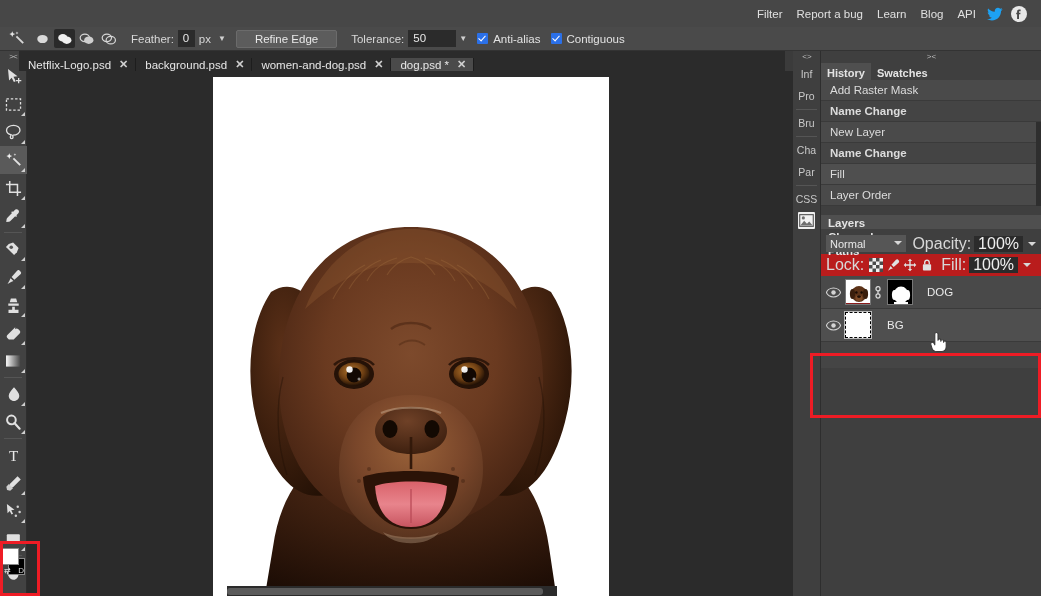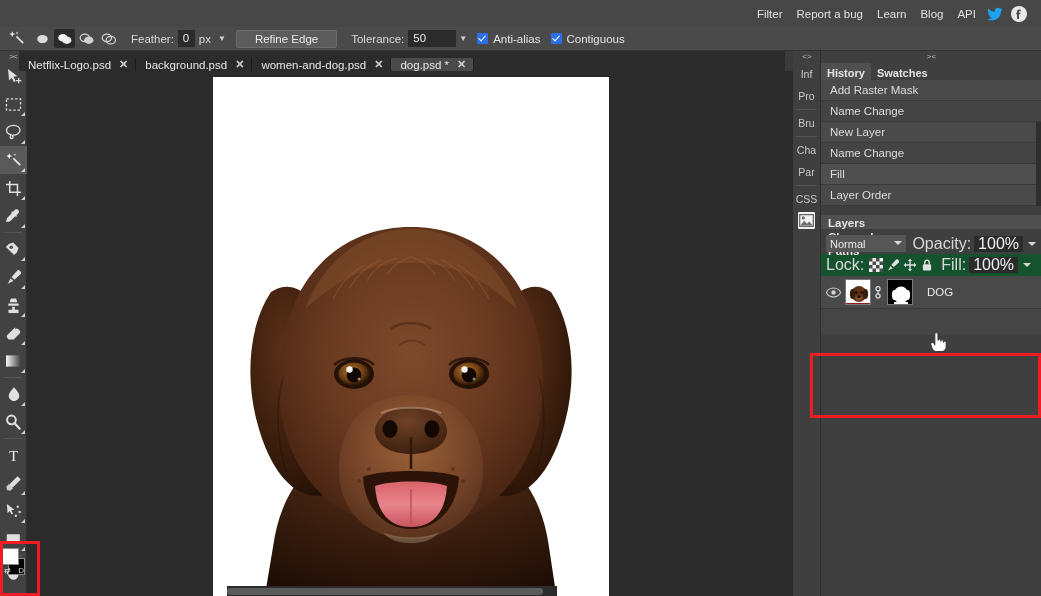--- a/index.html
+++ b/index.html
@@ -177,21 +177,21 @@
     color: #e4e4e4; font-size: 11px; font-weight: bold;
     padding: 2px 6px 0 6px; display: flex; align-items: center;
   }
   .ptab.active { background: #4f4f4f; }
   .hist-list { background: #464646; }
   .hist-item {
     height: 21px; color: #dcdcdc; font-size: 11.5px;
     padding: 0 16px 0 9px; display: flex; align-items: center;
     border-bottom: 1px solid #3a3a3a; background: #4a4a4a;
   }
-  .hist-item.alt { background: #444; }
+  .hist-item.alt { background: #444; font-weight: bold; }
   .hist-item.sel { background: #4f4f4f; }
   .hist-scroll {
     position: absolute; right: 0; width: 5px; background: #2e2e2e;
   }
   .hist-blank { height: 9px; background: #3f3f3f; }
 
   .layers-tabs { display: flex; height: 18px; background: #3f3f3f; align-items: stretch; flex-direction: column; }
   .ltab {
     color: #e4e4e4; font-size: 11.5px; font-weight: bold;
     padding: 2px 7px 0 7px; display: flex; align-items: center;
@@ -215,21 +215,21 @@
   .sm-val {
     background: #2b2b2b; color: #efefef; font-size: 16px; padding: 1px 4px; height: 16px;
     line-height: 14px;
   }
   .sm-car {
     width: 0; height: 0; margin-left: 5px;
     border-left: 4px solid transparent; border-right: 4px solid transparent;
     border-top: 4px solid #d8d8d8;
   }
   .lock-row {
-    height: 22px; display: flex; align-items: center; padding: 0 5px; background: #14532d;
+    height: 22px; display: flex; align-items: center; padding: 0 5px; background: #b91c1c;
   }
   .lock-ico { width: 17px; height: 15px; display: flex; align-items: center; justify-content: center; }
 
   .layer-row {
     height: 33px; display: flex; align-items: center;
     background: #494949; border-bottom: 1px solid #3a3a3a; position: relative;
   }
   .layer-row.selected { background: #4f4f4f; }
   .eye { width: 24px; display: flex; align-items: center; justify-content: center; }
   .lthumb {
@@ -717,20 +717,30 @@
             <rect width="26" height="26" fill="#000000"></rect>
             <ellipse cx="13" cy="15" rx="7.5" ry="8.5" fill="#ffffff"></ellipse>
             <ellipse cx="6.5" cy="15" rx="2.6" ry="5" fill="#ffffff"></ellipse>
             <ellipse cx="19.5" cy="15" rx="2.6" ry="5" fill="#ffffff"></ellipse>
             <rect x="6" y="22" width="14" height="4" fill="#ffffff"></rect>
           </svg>
         </span>
         <span class="lname">DOG</span>
       </div>
 
+      <div class="layer-row selected">
+        <span class="eye">
+          <svg width="15" height="11" viewBox="0 0 16 11">
+              <path d="M8 .7C4.2.7 1.2 3.2.4 5.5 1.2 7.8 4.2 10.3 8 10.3s6.8-2.5 7.6-4.8C14.8 3.2 11.8.7 8 .7z" fill="none" stroke="#d4d4d4" stroke-width="1.2"></path>
+              <circle cx="8" cy="5.5" r="2.4" fill="#d4d4d4"></circle>
+            </svg>
+        </span>
+        <span class="lthumb dashed"></span>
+        <span class="lname">BG</span>
+      </div>
 
       <div class="layer-empty"></div>
 
       <div class="layers-redbox"></div>
     </div>
   </div>
 
   <div class="cursor-hand">
     <svg width="20" height="23" viewBox="0 0 20 23">
       <path d="M7 21.5c-2.4 0-4.3-1.1-5-3.2L.8 14.4c-.3-.9.2-1.7 1-2 .8-.3 1.6 0 2 .7l1 1.7V4.1c0-.9.7-1.6 1.6-1.6s1.6.7 1.6 1.6v6.2c0-.8.6-1.4 1.4-1.4s1.4.6 1.4 1.4v.9c0-.8.6-1.4 1.4-1.4s1.4.6 1.4 1.4v1c0-.8.6-1.3 1.3-1.3s1.3.6 1.3 1.3v4.6c0 2.6-1.8 4.7-4.6 4.7z" fill="#ffffff" stroke="#3a3a3a" stroke-width="1.1" stroke-linejoin="round"></path>

